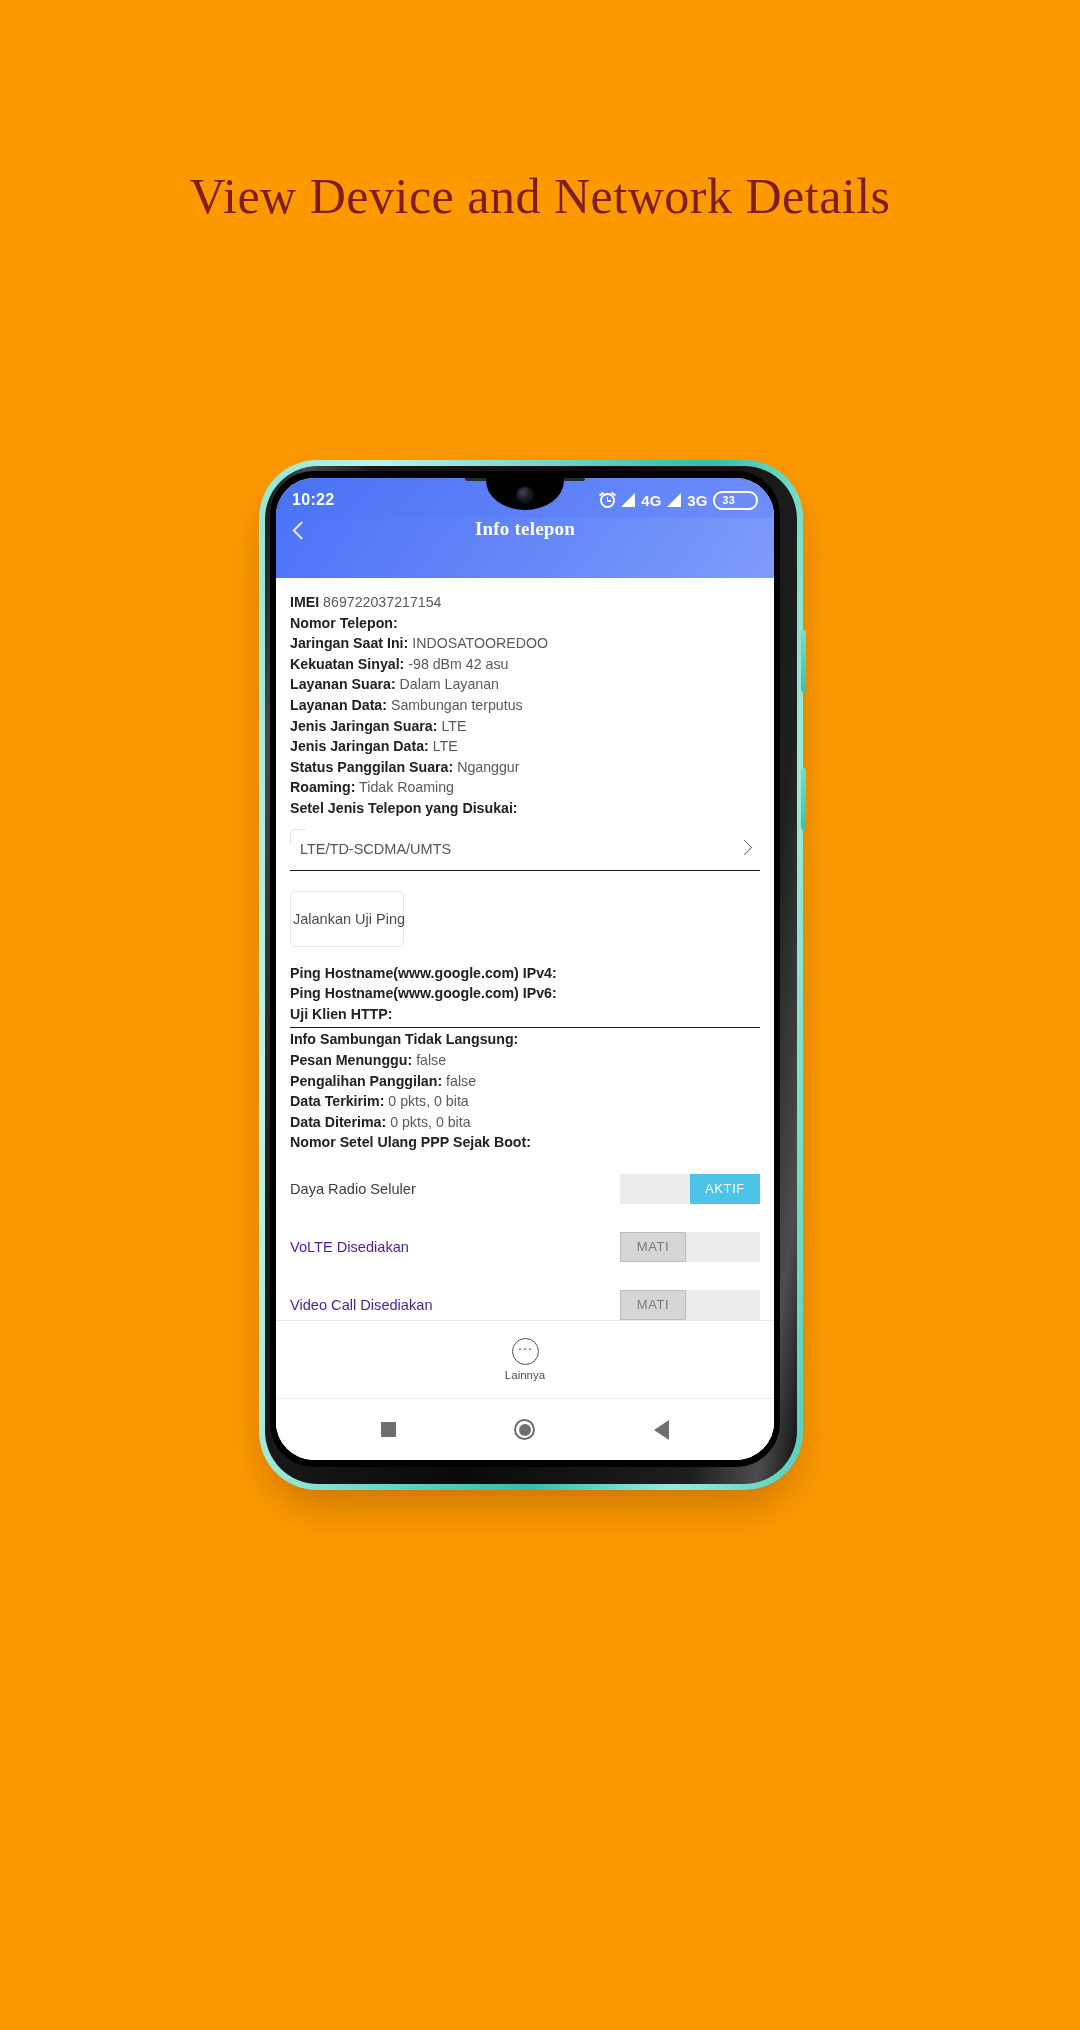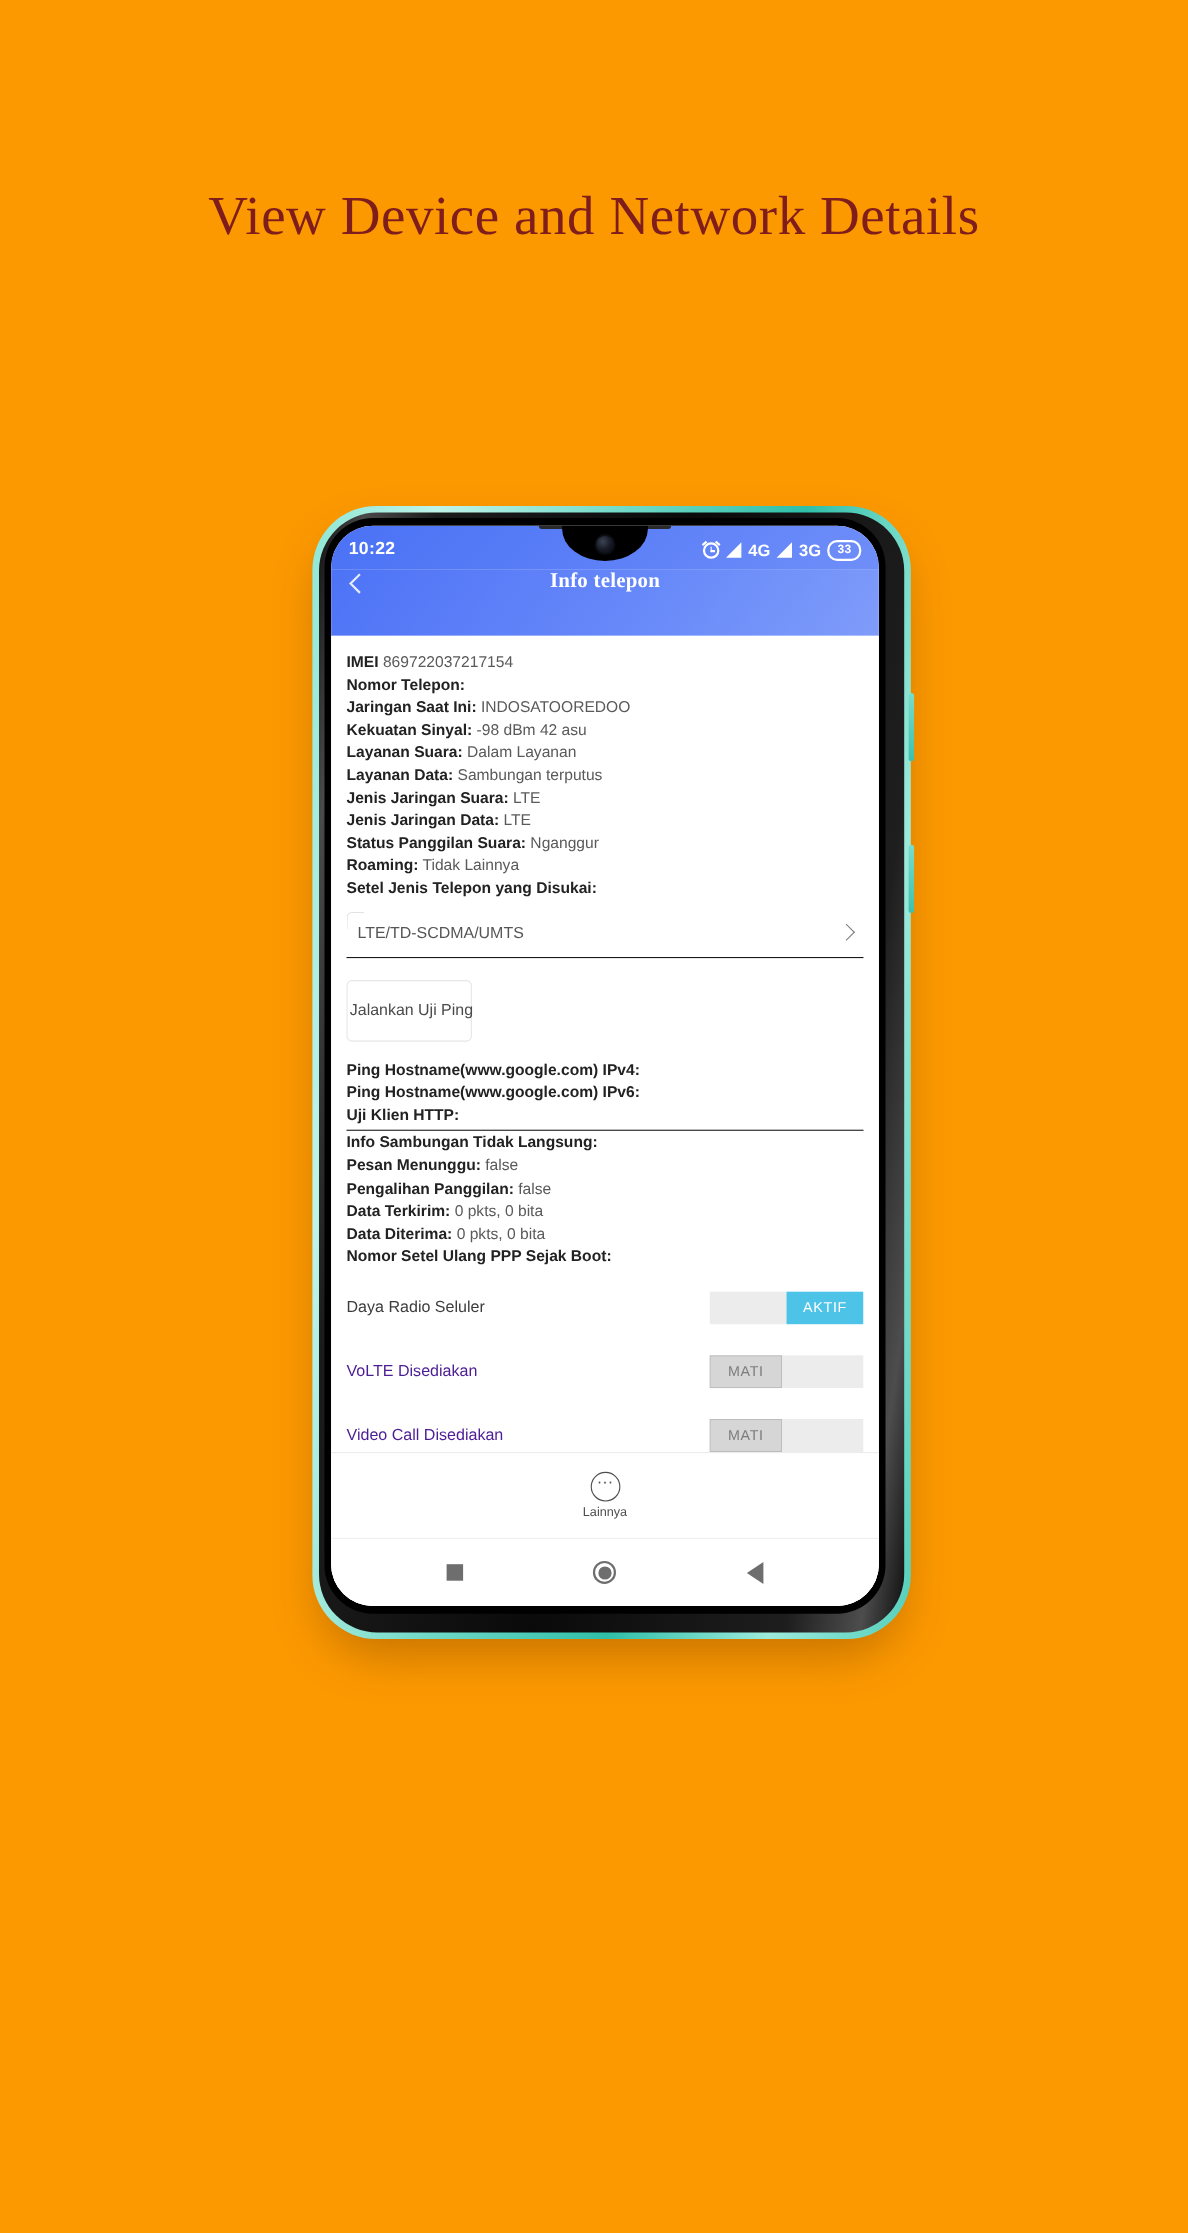--- a/index.html
+++ b/index.html
@@ -26,21 +26,21 @@
     font-family: "Liberation Serif", serif;
     font-size: 50px;
     line-height: 1.26;
     color: #7f1d1d;
     letter-spacing: 0.5px;
   }
 
   
   .phone-wrap {
     position: absolute;
-    left: 284px;
+    left: 259px;
     top: 460px;
     width: 544px;
     height: 888px;
   }
 
   
   .phone-shadow {
     position: absolute;
     left: 8px; top: 10px;
     width: 528px; height: 1016px;
@@ -106,21 +106,21 @@
     align-items: center;
     gap: 6px;
     padding-top: 4px;
   }
   .sb-right .lbl { font-size: 15px; font-weight: bold; }
   .battery {
     border: 2px solid #fff;
     border-radius: 9px;
     font-size: 11px;
     font-weight: bold;
-    padding: 0px 7px 1px 7px;
+    padding: 0px 21px 1px 7px;
     line-height: 14px;
     letter-spacing: .2px;
   }
 
   
   .notch {
     position: absolute;
     left: 50%;
     top: 0;
     transform: translateX(-50%);
@@ -459,21 +459,21 @@
         <div id="info-lines">
             <div class="info-line"><span class="k">IMEI</span><span class="v"> 869722037217154</span></div>
             <div class="info-line"><span class="k">Nomor Telepon:</span></div>
             <div class="info-line"><span class="k">Jaringan Saat Ini:</span><span class="v"> INDOSATOOREDOO</span></div>
             <div class="info-line"><span class="k">Kekuatan Sinyal:</span><span class="v"> -98 dBm   42 asu</span></div>
             <div class="info-line"><span class="k">Layanan Suara:</span><span class="v"> Dalam Layanan</span></div>
             <div class="info-line"><span class="k">Layanan Data:</span><span class="v"> Sambungan terputus</span></div>
             <div class="info-line"><span class="k">Jenis Jaringan Suara:</span><span class="v"> LTE</span></div>
             <div class="info-line"><span class="k">Jenis Jaringan Data:</span><span class="v"> LTE</span></div>
             <div class="info-line"><span class="k">Status Panggilan Suara:</span><span class="v"> Nganggur</span></div>
-            <div class="info-line"><span class="k">Roaming:</span><span class="v"> Tidak Lainnya</span></div>
+            <div class="info-line"><span class="k">Roaming:</span><span class="v"> Tidak Roaming</span></div>
             <div class="info-line"><span class="k">Setel Jenis Telepon yang Disukai:</span></div>
           </div>
 
         <div class="dropdown">
           <span class="dd-tl-notch"></span>
           <span class="dd-val">LTE/TD-SCDMA/UMTS</span>
           <span class="dd-chevron"></span>
         </div>
 
         <div class="ping-btn">

